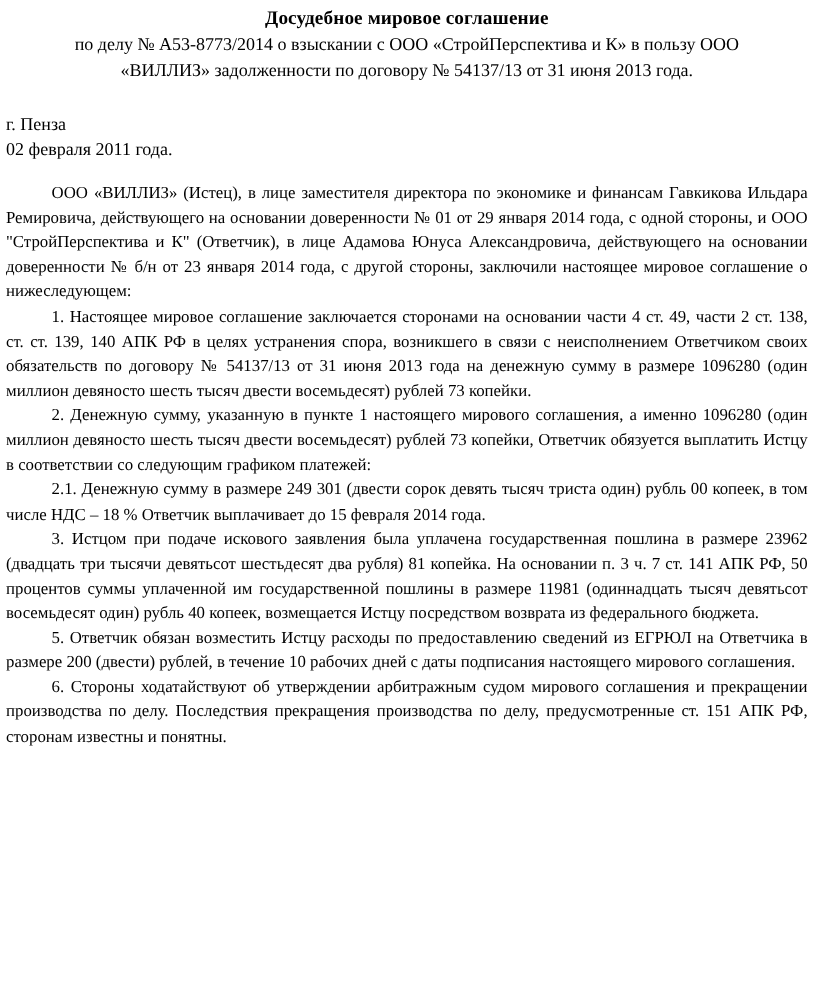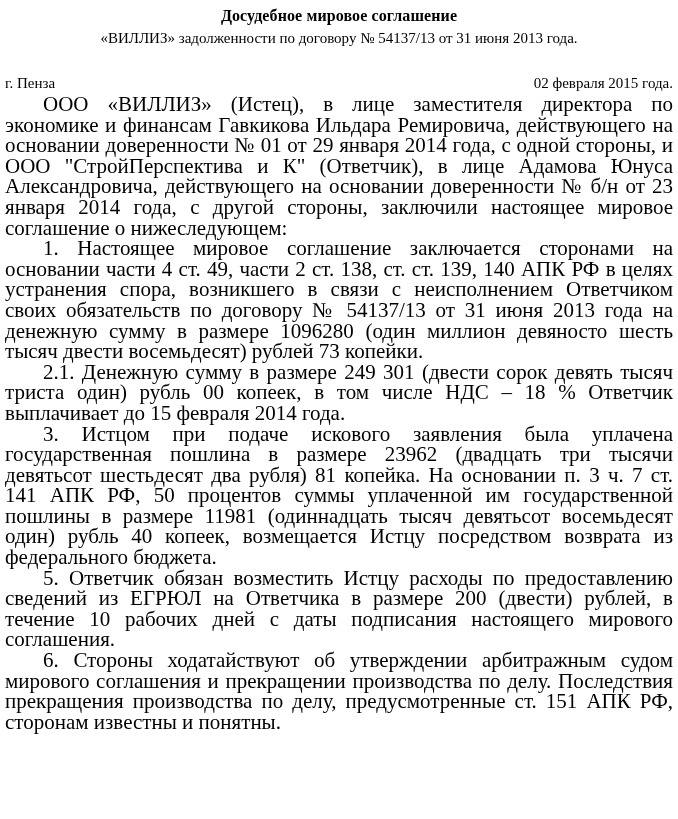--- a/index.html
+++ b/index.html
@@ -37,50 +37,54 @@
     line-height: 21px;
     margin: 0 10px;
   }
   .placedate {
     display: flex;
     justify-content: space-between;
     align-items: baseline;
     font-size: 15px;
     line-height: 21px;
     margin-top: 24px;
+    margin-bottom: 16px;
+    flex-direction: column;
   }
   .placedate .city { text-align: left; }
   .placedate .date { text-align: right; }
 
   p.body-par {
-    font-size: 21px;
+    font-size: 14px;
     line-height: 20.6px;
     text-align: justify;
     text-justify: inter-word;
     text-indent: 38px;
     margin: 0;
     padding: 0;
     hyphens: none;
   }
 </style>
 </head>
 <body>
 
 <div class="page">
 
   <h1 class="doc-title">Досудебное мировое соглашение</h1>
 
+  <div class="subtitle">по делу № А53-8773/2014 о взыскании с ООО  «СтройПерспектива и К»  в пользу ООО</div>
   <div class="subtitle">«ВИЛЛИЗ»  задолженности по  договору № 54137/13 от 31 июня 2013 года.</div>
 
   <div class="placedate">
     <span class="city">г. Пенза</span>
-    <span class="date">02 февраля 2015 года.</span>
+    <span class="date">02 февраля 2011 года.</span>
   </div>
 
   <p class="body-par">ООО «ВИЛЛИЗ» (Истец), в лице заместителя директора по экономике и финансам Гавкикова Ильдара Ремировича, действующего на основании доверенности № 01 от 29 января 2014 года, с одной стороны, и ООО "СтройПерспектива и К" (Ответчик), в лице Адамова Юнуса Александровича, действующего на основании доверенности № б/н от 23 января 2014 года, с другой стороны, заключили настоящее мировое соглашение о нижеследующем:</p>
 
   <p class="body-par">1. Настоящее мировое соглашение заключается сторонами на основании части 4 ст. 49, части 2 ст. 138, ст. ст. 139, 140 АПК РФ в целях устранения спора, возникшего в связи с неисполнением Ответчиком своих обязательств по договору № 54137/13 от 31 июня 2013 года на денежную сумму в размере  1096280 (один миллион девяносто шесть тысяч двести восемьдесят) рублей 73 копейки.</p>
+  <p class="body-par">2. Денежную сумму, указанную в пункте 1 настоящего мирового соглашения, а именно 1096280 (один миллион девяносто шесть тысяч двести восемьдесят) рублей 73 копейки, Ответчик обязуется выплатить Истцу в соответствии со следующим графиком платежей:</p>
   <p class="body-par">2.1. Денежную сумму в размере 249 301 (двести сорок девять тысяч триста один) рубль 00 копеек, в том числе НДС – 18 %  Ответчик выплачивает до 15 февраля 2014 года.</p>
   <p class="body-par">3. Истцом при подаче искового заявления была уплачена государственная пошлина в размере 23962 (двадцать три тысячи девятьсот шестьдесят два рубля) 81 копейка. На основании п. 3 ч. 7 ст. 141 АПК РФ, 50 процентов суммы уплаченной им государственной пошлины в размере 11981 (одиннадцать тысяч девятьсот восемьдесят один) рубль 40 копеек, возмещается Истцу посредством возврата из федерального бюджета.</p>
   <p class="body-par">5. Ответчик обязан возместить Истцу расходы по предоставлению сведений из ЕГРЮЛ на Ответчика в размере 200 (двести) рублей, в течение 10 рабочих дней с даты подписания настоящего мирового соглашения.</p>
   <p class="body-par">6. Стороны ходатайствуют об утверждении арбитражным судом мирового соглашения и прекращении производства по делу. Последствия прекращения производства по делу, предусмотренные ст. 151 АПК РФ, сторонам известны и понятны.</p>
 
 </div>
 
 </body></html>

